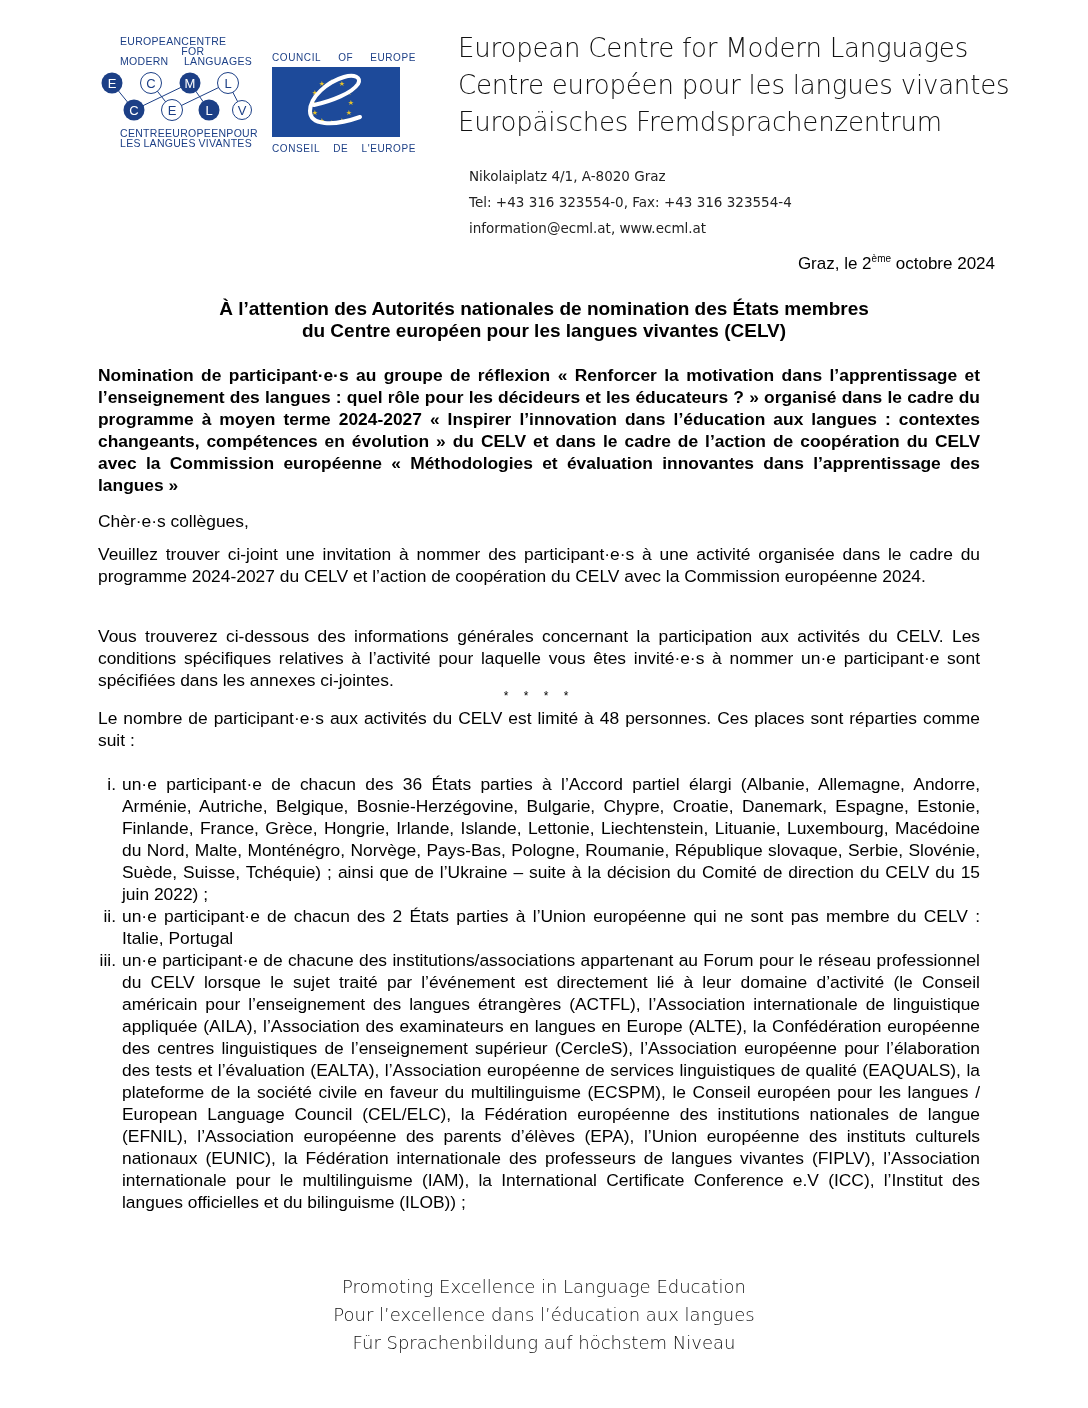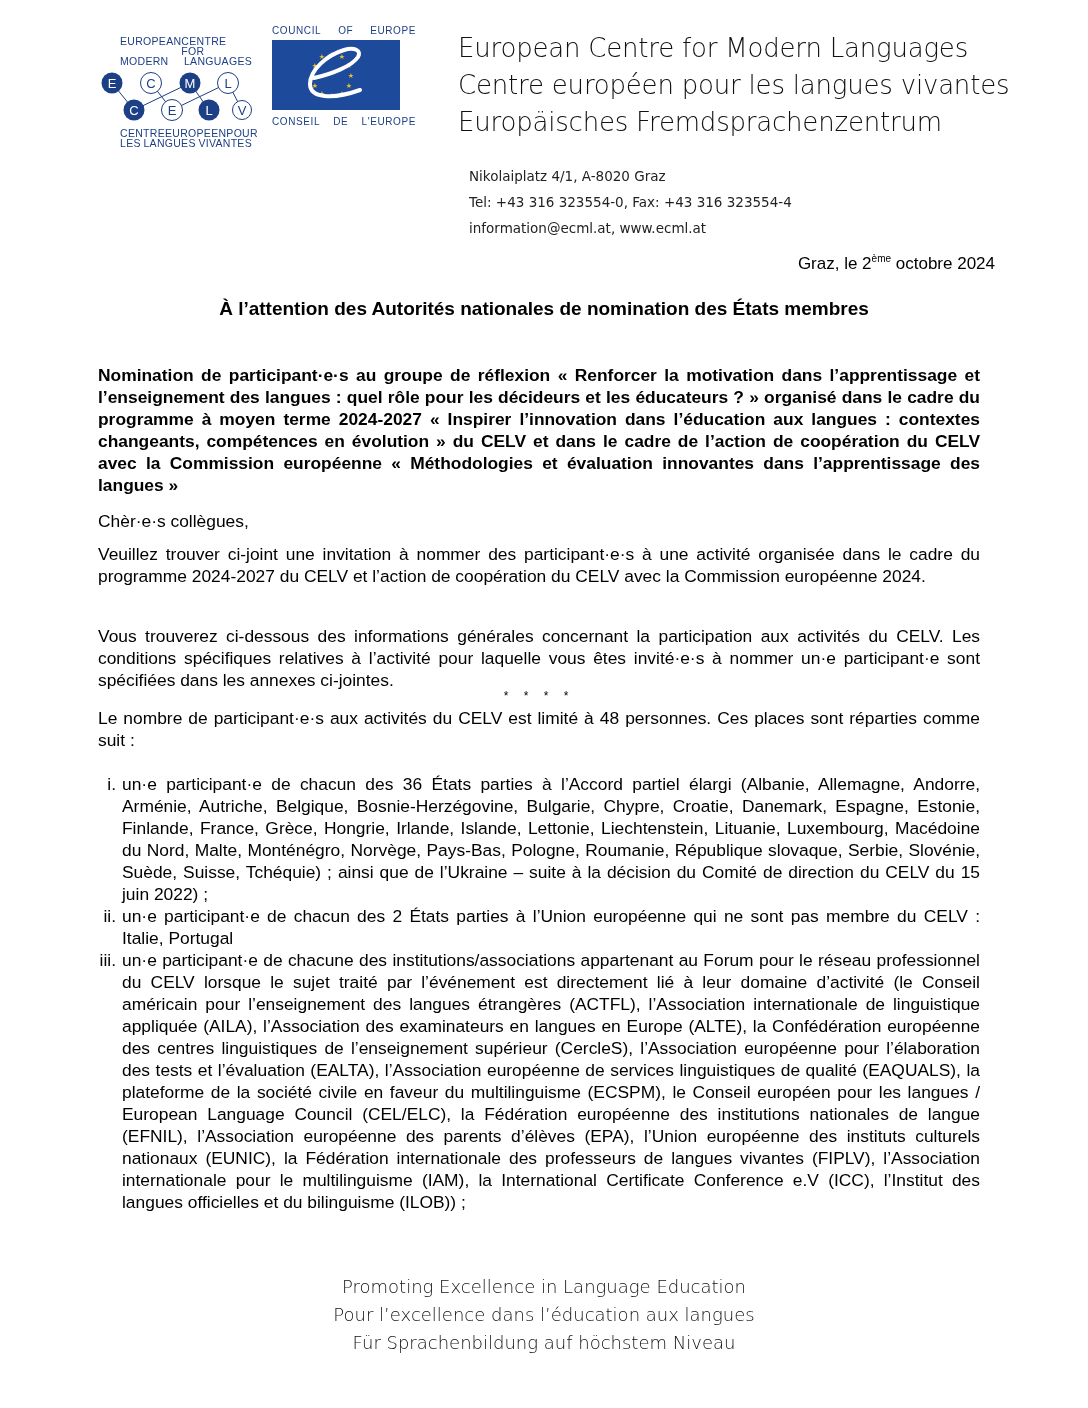--- a/index.html
+++ b/index.html
@@ -3,21 +3,21 @@
 <meta charset="utf-8">
 <style>
   html, body { margin: 0; padding: 0; background: #ffffff; }
   body { width: 1088px; height: 1408px; position: relative; overflow: hidden; color: #000; }
 
   
   .logo-ecml { position: absolute; left: 100px; top: 36px; width: 152px; height: 102px; color: #1c3f86; }
   .logo-ecml .cap { font-family: "Liberation Sans", sans-serif; font-size: 10.5px; line-height: 10px; letter-spacing: 0.3px; display: flex; justify-content: space-between; padding-left: 20px; }
   .logo-ecml .circles { position: relative; height: 58px; margin: 2px 0; }
   .logo-ecml svg { position: absolute; left: 0; top: 0; }
-  .logo-coe { position: absolute; left: 272px; top: 25px; width: 144px; color: #1c3f86; }
+  .logo-coe { position: absolute; left: 272px; top: 52px; width: 144px; color: #1c3f86; }
   .logo-coe .cap { font-family: "Liberation Sans", sans-serif; font-size: 10px; letter-spacing: 0.6px; display: flex; justify-content: space-between; }
   .logo-coe .flag { width: 128px; height: 70px; background: #1d4a9a; margin: 4px 0 6px 0; position: relative; }
 
   
   .org-names { position: absolute; left: 458px; top: 30px; }
   .org-names div { font-family: "DejaVu Sans", sans-serif; font-size: 26px; line-height: 37px; font-weight: 300; letter-spacing: -0.2px; color: #111; }
   .address { position: absolute; left: 439px; top: 163px; margin-left: 30px; }
   .address div { font-family: "DejaVu Sans", sans-serif; font-size: 13.5px; line-height: 26px; color: #222; }
 
   .date { position: absolute; right: 93px; top: 253px; font-family: "Liberation Sans", sans-serif; font-size: 17px; text-align: center; }
@@ -133,20 +133,21 @@
   <div>Tel: +43 316 323554-0, Fax: +43 316 323554-4</div>
   <div>information@ecml.at, www.ecml.at</div>
 </div>
 
 <div class="date">
   <span>Graz, le 2</span><sup>ème</sup><span> octobre 2024</span>
 </div>
 
 <div class="attention">
   <div>À l’attention des Autorités nationales de nomination des États membres</div>
+  <div>du Centre européen pour les langues vivantes (CELV)</div>
 </div>
 
 <div class="main">
   <p class="subject">Nomination de participant·e·s au groupe de réflexion « Renforcer la motivation dans l’apprentissage et l’enseignement des langues : quel rôle pour les décideurs et les éducateurs ? » organisé dans le cadre du programme à moyen terme 2024-2027 « Inspirer l’innovation dans l’éducation aux langues : contextes changeants, compétences en évolution » du CELV et dans le cadre de l’action de coopération du CELV avec la Commission européenne « Méthodologies et évaluation innovantes dans l’apprentissage des langues »</p>
   <p>Chèr·e·s collègues,</p>
   <p>Veuillez trouver ci-joint une invitation à nommer des participant·e·s à une activité organisée dans le cadre du programme 2024-2027 du CELV et l’action de coopération du CELV avec la Commission européenne 2024.</p>
   <p style="margin-bottom:8px;margin-top:38px;">Vous trouverez ci-dessous des informations générales concernant la participation aux activités du CELV. Les conditions spécifiques relatives à l’activité pour laquelle vous êtes invité·e·s à nommer un·e participant·e sont spécifiées dans les annexes ci-jointes.</p>
   <p class="stars">* * * *</p>
   <p>Le nombre de participant·e·s aux activités du CELV est limité à 48 personnes. Ces places sont réparties comme suit :</p>
   <ol class="places">

